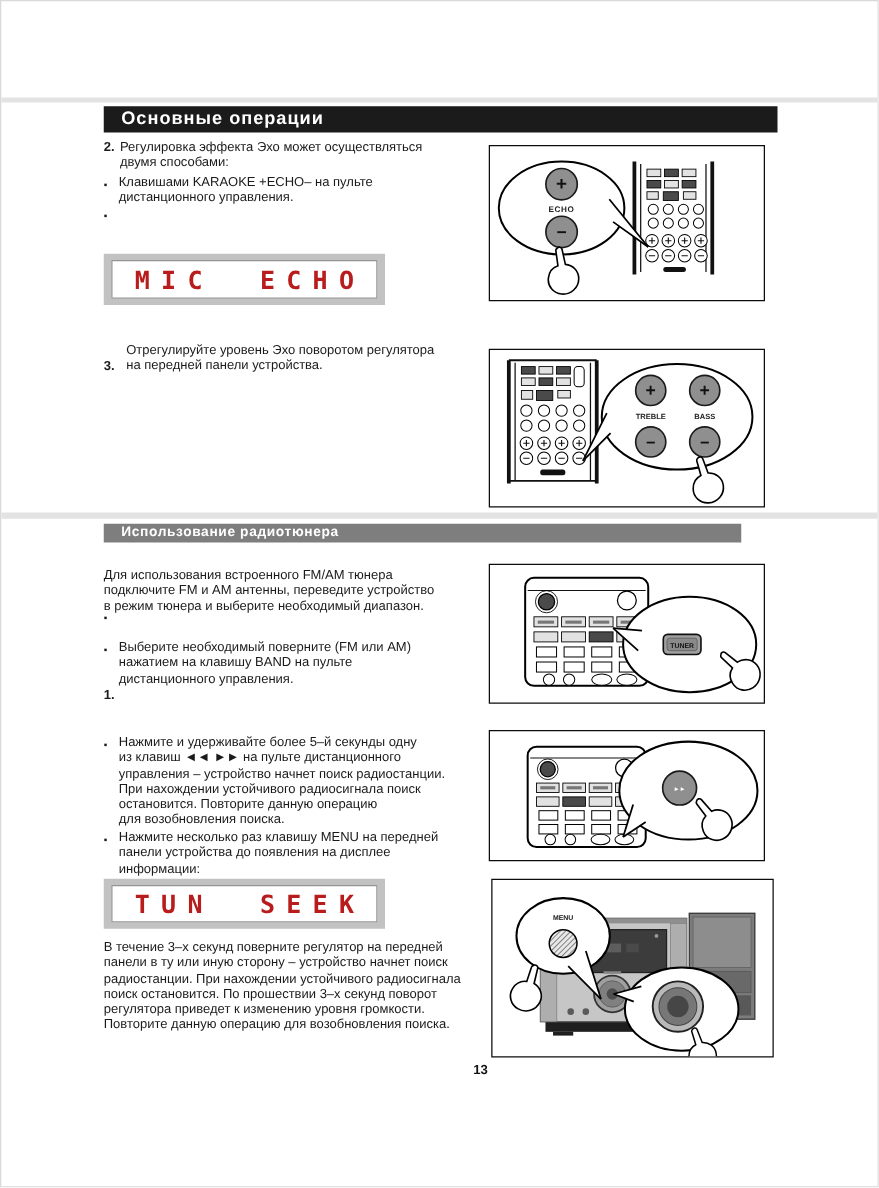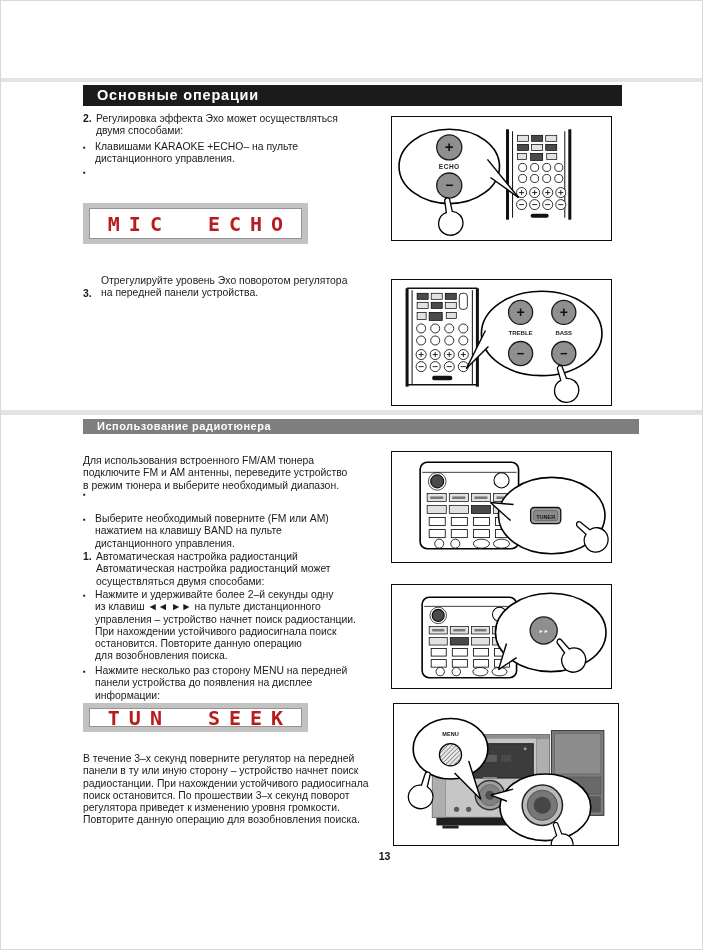--- a/index.html
+++ b/index.html
@@ -61,60 +61,57 @@
     <div class="disp-inner">MIC ECHO</div>
   </div>
 
   <div class="abs txt" style="left:100px;top:258px;width:330px;margin-top:16px;">Отрегулируйте уровень Эхо поворотом регулятора
 на передней панели устройства.</div>
 
   <div class="abs item" style="left:82px;top:287px;width:345px;">
     <span class="marker">3.</span>
   </div>
 
-  <div class="abs hdr2" style="left:82px;top:418px;width:556px;height:15px;">Использование радиотюнера</div>
+  <div class="abs hdr2" style="left:82px;top:418px;width:510px;height:15px;">Использование радиотюнера</div>
 
   <div class="abs txt" style="left:82px;top:442px;width:345px;margin-top:12px;">Для использования встроенного FM/AM тюнера
 подключите FM и AM антенны, переведите устройство
 в режим тюнера и выберите необходимый диапазон.</div>
 
   <div class="abs item" style="left:82px;top:487px;width:345px;">
     <span class="bmark">▪</span>
   </div>
   <div class="abs item" style="left:82px;top:512px;width:345px;">
     <span class="bmark">▪</span>
     <div class="txt">Выберите необходимый поверните (FM или AM)
 нажатием на клавишу BAND на пульте
 дистанционного управления.</div>
   </div>
 
   <div class="abs item" style="left:82px;top:550px;width:345px;">
     <span class="marker">1.</span>
-    <div class="txt">Автоматическая настройка радиостанций
-Автоматическая настройка радиостанций может
-осуществляться двумя способами:</div>
   </div>
 
   <div class="abs item" style="left:82px;top:588px;width:345px;">
     <span class="bmark">▪</span>
-    <div class="txt">Нажмите и удерживайте более 2–й секунды одну
+    <div class="txt">Нажмите и удерживайте более 5–й секунды одну
 из клавиш ◄◄ ►► на пульте дистанционного
 управления – устройство начнет поиск радиостанции.
 При нахождении устойчивого радиосигнала поиск
 остановится. Повторите данную операцию
 для возобновления поиска.</div>
   </div>
   <div class="abs item" style="left:82px;top:664px;width:345px;">
     <span class="bmark">▪</span>
-    <div class="txt">Нажмите несколько раз сторону MENU на передней
+    <div class="txt">Нажмите несколько раз клавишу MENU на передней
 панели устройства до появления на дисплее
 информации:</div>
   </div>
 
-  <div class="abs disp" style="left:82px;top:702px;width:225px;height:29px;">
+  <div class="abs disp" style="left:82px;top:702px;width:225px;height:40px;">
     <div class="disp-inner">TUN SEEK</div>
   </div>
 
   <div class="abs txt" style="left:82px;top:752px;width:345px;">В течение 3–х секунд поверните регулятор на передней
 панели в ту или иную сторону – устройство начнет поиск
 радиостанции. При нахождении устойчивого радиосигнала
 поиск остановится. По прошествии 3–х секунд поворот
 регулятора приведет к изменению уровня громкости.
 Повторите данную операцию для возобновления поиска.</div>
 

